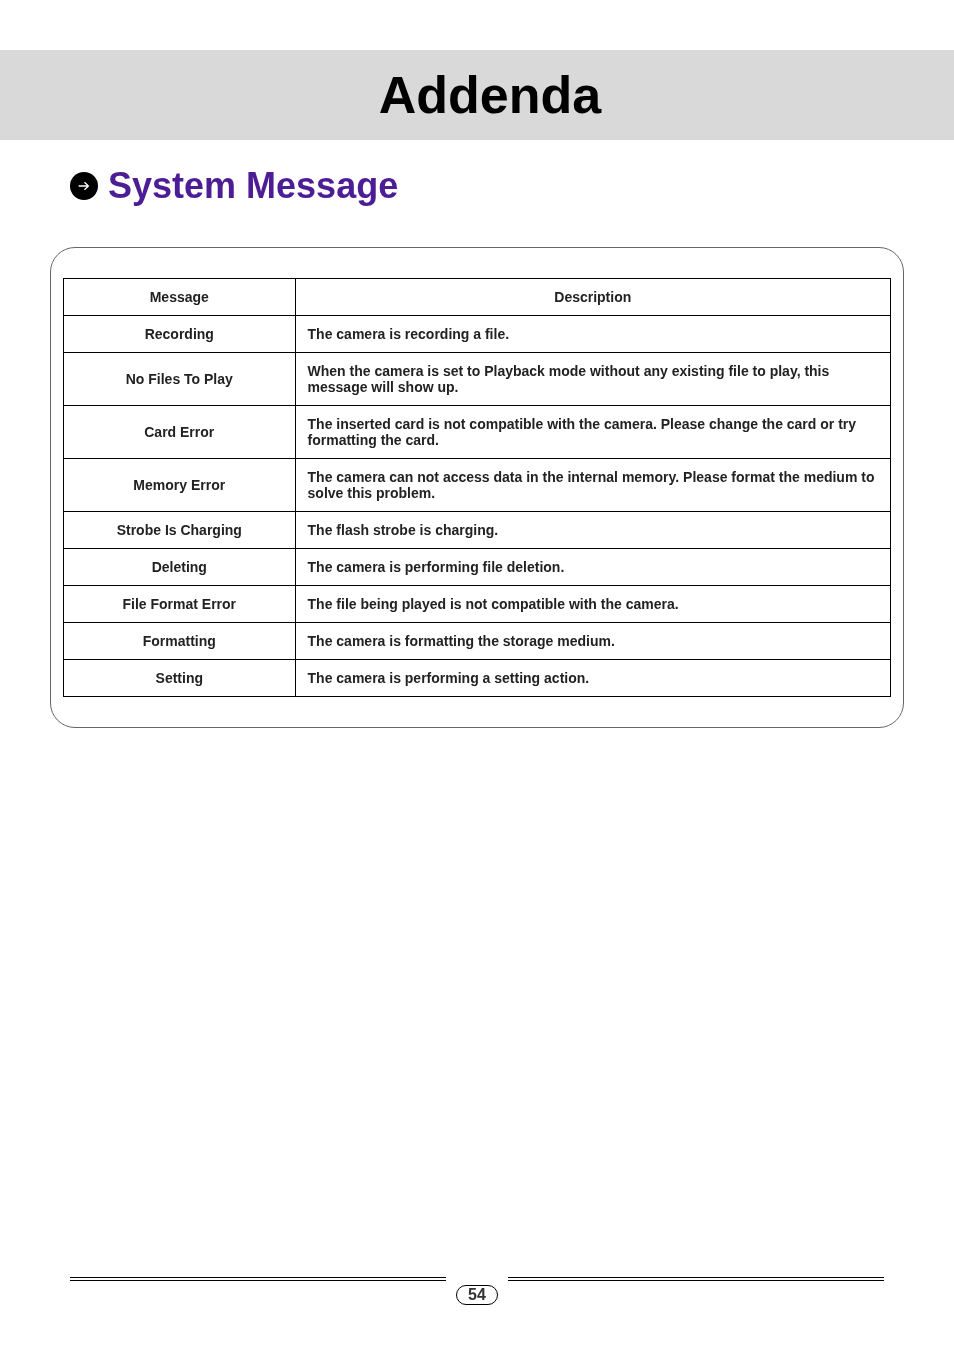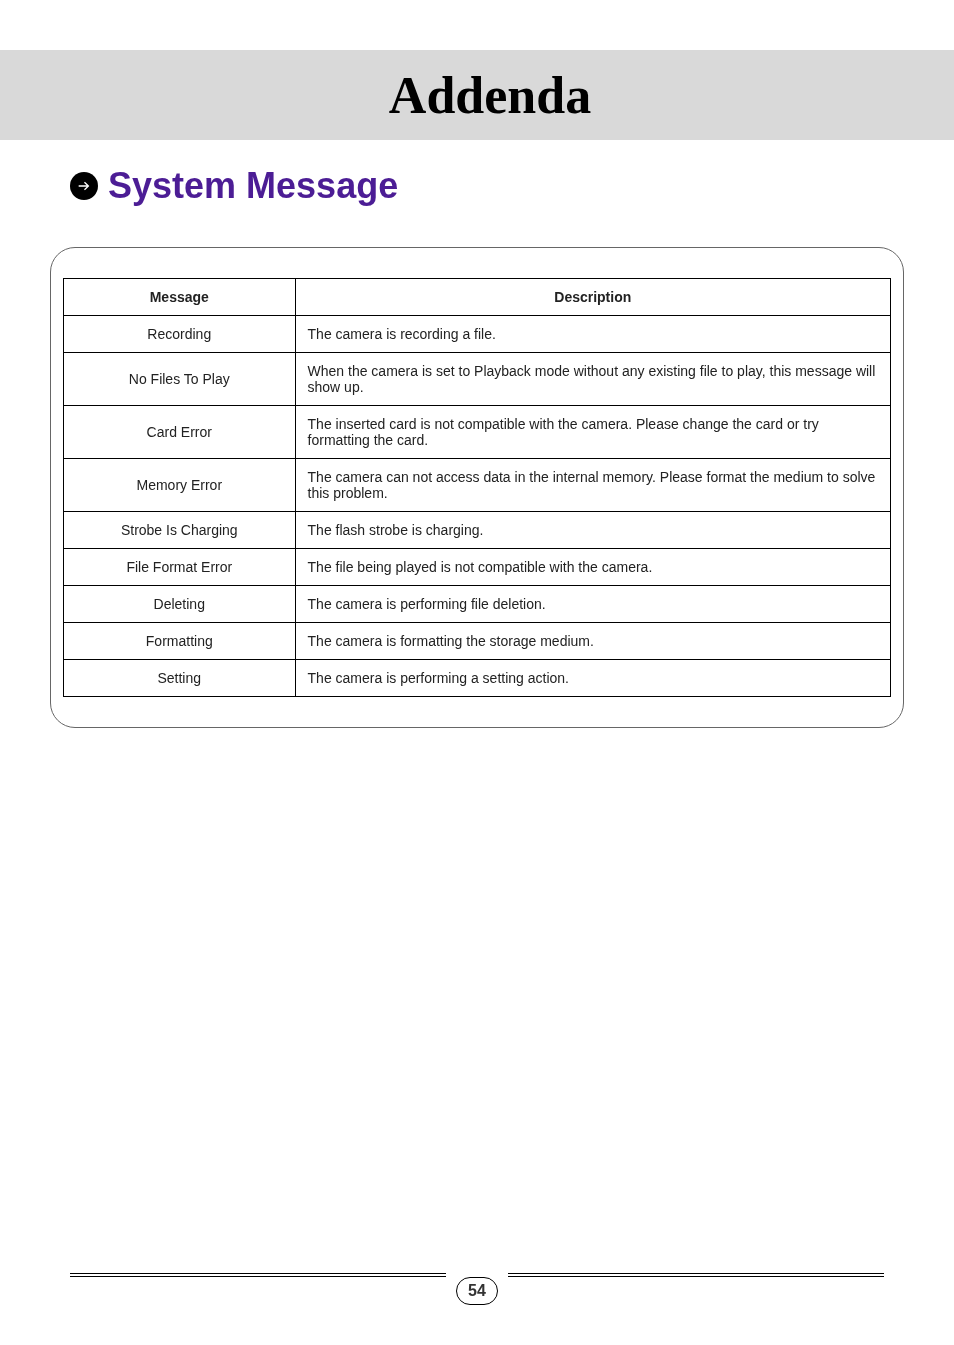--- a/index.html
+++ b/index.html
@@ -17,21 +17,21 @@
   .title-banner {
     background: #d9d9d9;
     width: 100%;
     height: 90px;
     display: flex;
     align-items: center;
     justify-content: center;
     margin-top: 50px;
   }
   .title-banner h1 {
-    font-family: Liberation Serif, serif;
+    font-family: Liberation Sans, sans-serif;
     font-weight: bold;
     font-size: 52px;
     color: #000;
     margin-left: 26px;
   }
   .section-title {
     margin: 25px 0 0 70px;
     display: flex;
     align-items: center;
   }
@@ -65,20 +65,21 @@
   }
   table {
     width: 100%;
     border-collapse: collapse;
   }
   th, td {
     border: 1px solid #000;
     padding: 10px 12px;
     font-size: 14px;
     color: #222;
+    font-weight: bold;
   }
   th {
     font-weight: bold;
     text-align: center;
   }
   td.msg {
     text-align: center;
     width: 28%;
   }
   td.desc {
@@ -97,21 +98,21 @@
     flex: 1;
     height: 4px;
     border-top: 1px solid #000;
     border-bottom: 1px solid #000;
     margin: 0 10px;
   }
   .page-footer .hr-line.left { margin-left: 70px; }
   .page-footer .hr-line.right { margin-right: 70px; }
   .page-num {
     width: 42px;
-    height: 28px;
+    height: 20px;
     border: 1px solid #000;
     border-radius: 14px;
     display: flex;
     align-items: center;
     justify-content: center;
     font-weight: bold;
     font-size: 16px;
     color: #333;
     margin-top: 32px;
   }
@@ -155,26 +156,26 @@
         </tr>
       <tr>
           <td class="msg">Memory Error</td>
           <td class="desc">The camera can not access data in the internal memory. Please format the medium to solve this problem.</td>
         </tr>
       <tr>
           <td class="msg">Strobe Is Charging</td>
           <td class="desc">The flash strobe is charging.</td>
         </tr>
       <tr>
+          <td class="msg">Deleting</td>
+          <td class="desc">The camera is performing file deletion.</td>
+        </tr>
+      <tr>
           <td class="msg">File Format Error</td>
           <td class="desc">The file being played is not compatible with the camera.</td>
-        </tr>
-      <tr>
-          <td class="msg">Deleting</td>
-          <td class="desc">The camera is performing file deletion.</td>
         </tr>
       <tr>
           <td class="msg">Formatting</td>
           <td class="desc">The camera is formatting the storage medium.</td>
         </tr>
       <tr>
           <td class="msg">Setting</td>
           <td class="desc">The camera is performing a setting action.</td>
         </tr>
     </tbody>

